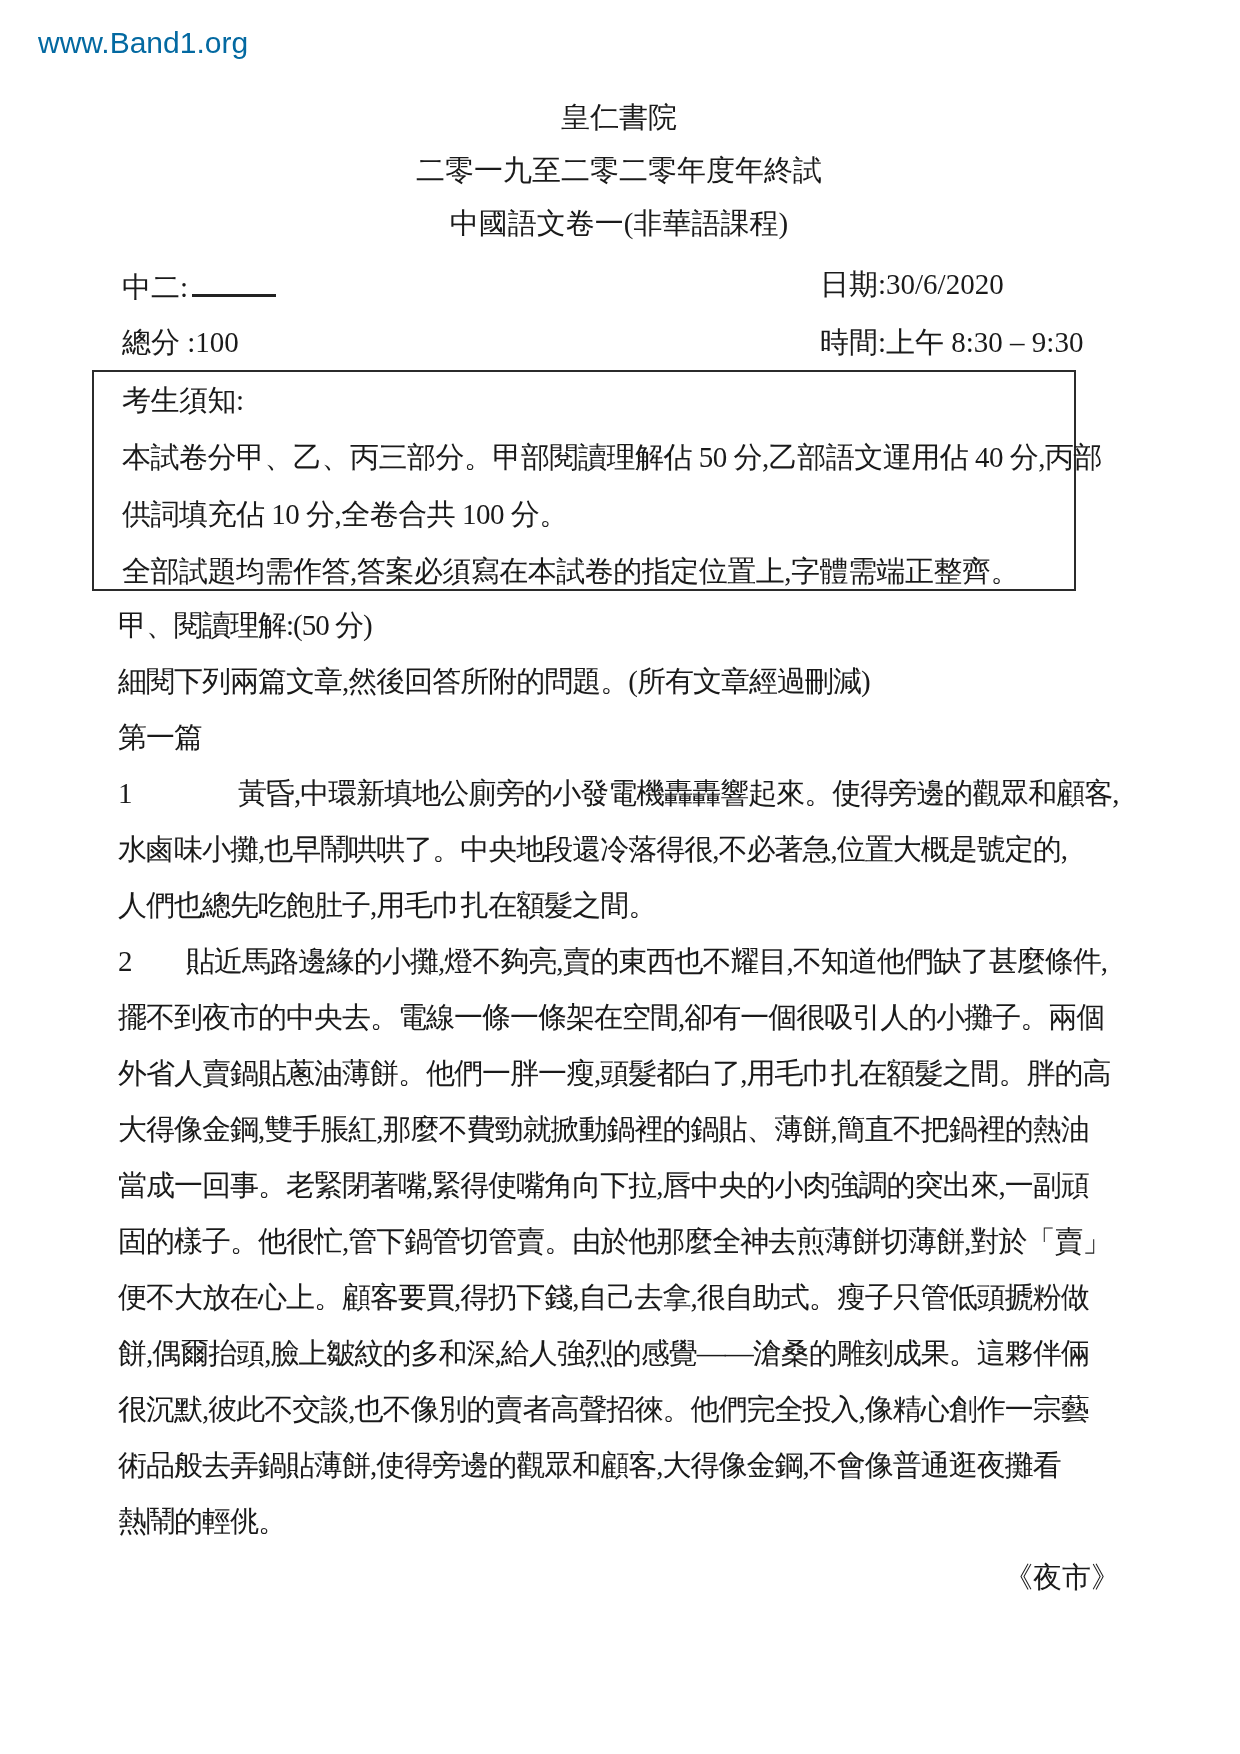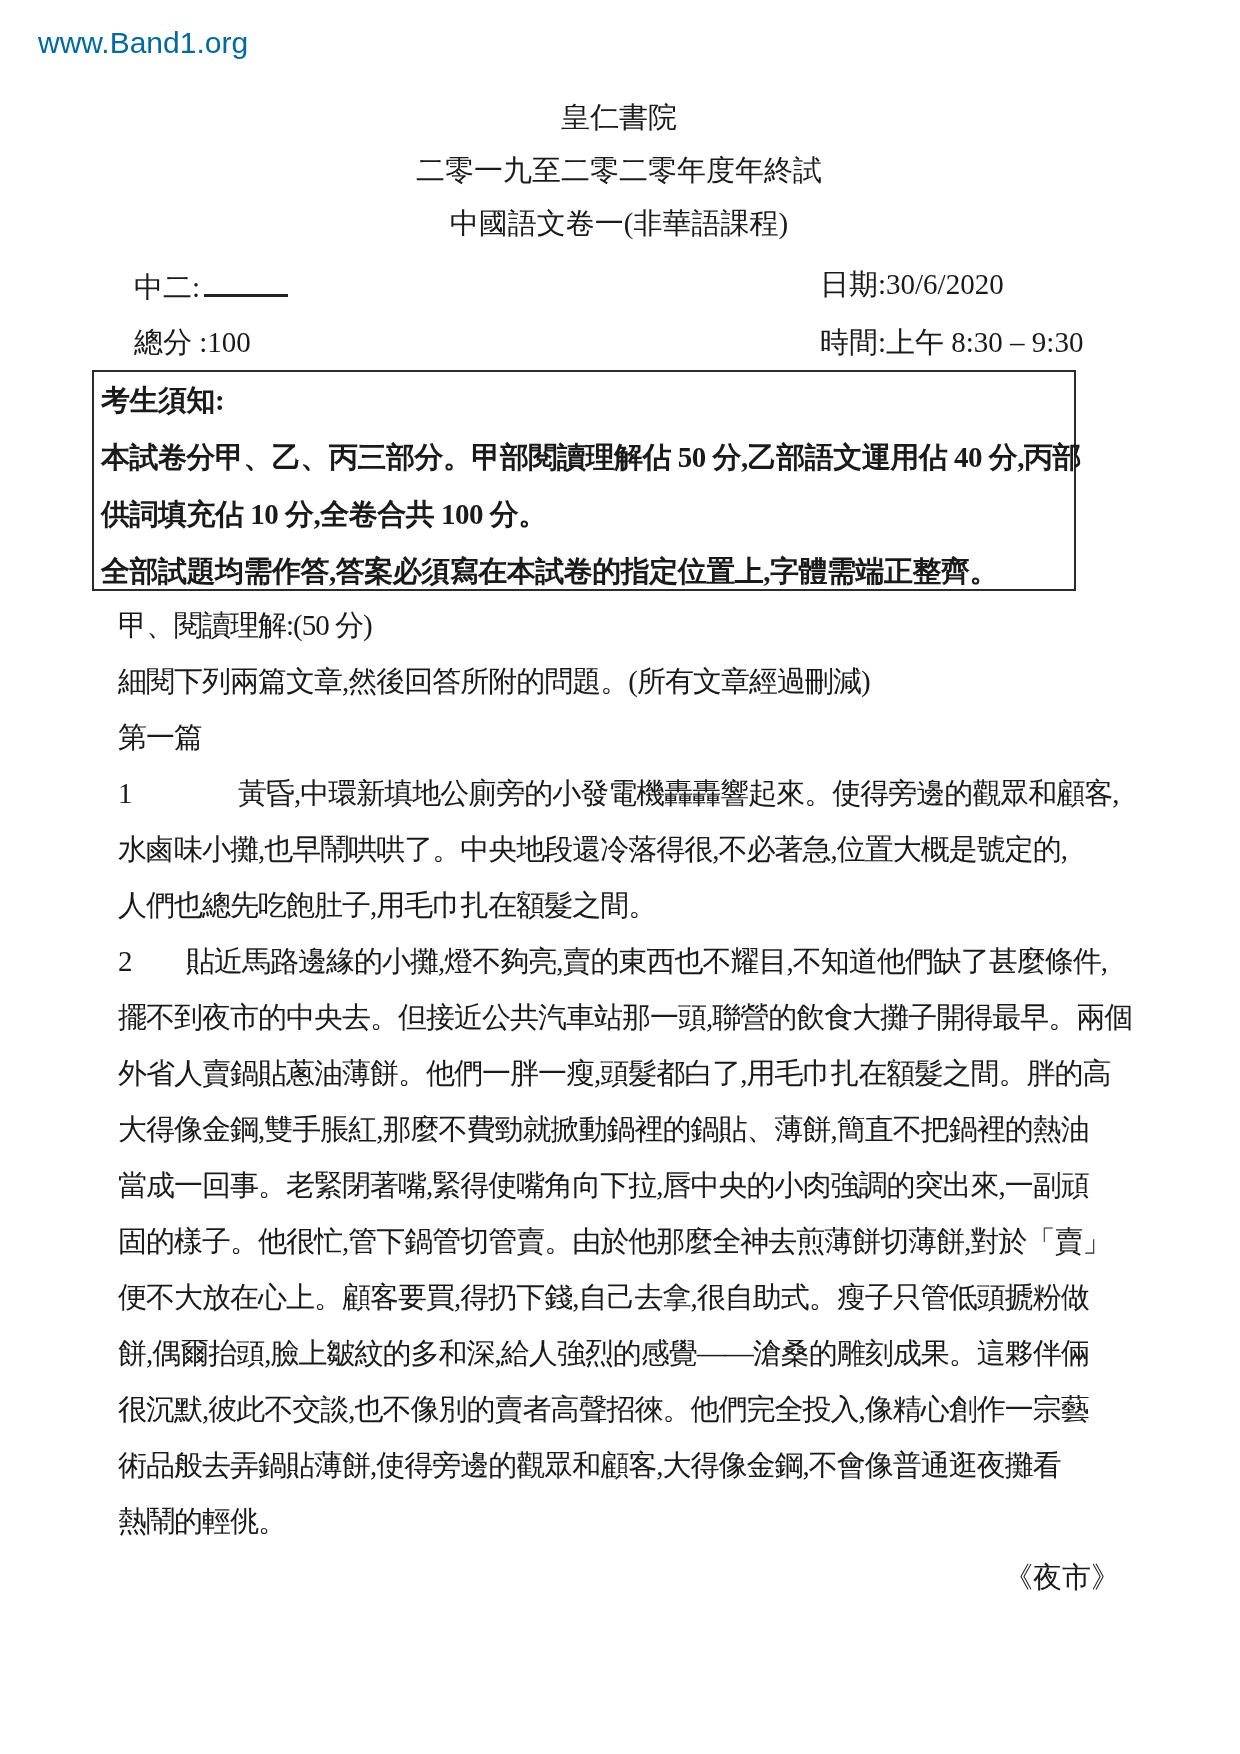--- a/index.html
+++ b/index.html
@@ -31,40 +31,39 @@
   }
   .title-line {
     height: 53px;
     line-height: 40px;
     font-size: 29px;
     white-space: nowrap;
   }
   .info-row { position: absolute; left: 118px; width: 1002px; height: 40px; }
   .info-row.r1 { top: 264px; }
   .info-row.r2 { top: 322px; }
-  .info-left  { position: absolute; left: 16px; top: 0; font-size: 29px; line-height: 40px; white-space: nowrap; }
+  .info-left  { position: absolute; left: 4px; top: 0; font-size: 29px; line-height: 40px; white-space: nowrap; }
   .info-right { position: absolute; left: 702px; top: 0; font-size: 29px; line-height: 40px; white-space: nowrap; }
   .blank-line {
     display: inline-block;
     width: 84px;
     height: 30px;
     border-bottom: 3px solid #222222;
     vertical-align: baseline;
     margin-left: 4px;
   }
   .notice-box {
     position: absolute;
     left: 92px;
     top: 370px;
     width: 984px;
     height: 221px;
     border: 2px solid #2b2b2b;
-    padding: 0 0 0 7px;
+    padding: 0 0 0 28px;
     box-sizing: border-box;
-    font-weight: bold;
   }
   .notice-line {
     height: 57px;
     line-height: 57px;
     font-size: 29px;
     white-space: nowrap;
     letter-spacing: -0.5px;
   }
   .flow {
     position: absolute;
@@ -122,21 +121,21 @@
 
     <div class="line">
       <span class="para-num-1">1</span><span>黃昏,中環新填地公廁旁的小發電機轟轟響起來。使得旁邊的觀眾和顧客,</span>
     </div>
     <div class="line">水鹵味小攤,也早鬧哄哄了。中央地段還冷落得很,不必著急,位置大概是號定的,</div>
     <div class="line">人們也總先吃飽肚子,用毛巾扎在額髮之間。</div>
 
     <div class="line">
       <span class="para-num-2">2</span><span>貼近馬路邊緣的小攤,燈不夠亮,賣的東西也不耀目,不知道他們缺了甚麼條件,</span>
     </div>
-    <div class="line">擺不到夜市的中央去。但接近公共汽車站那一頭,聯營的飲食大攤子開得最早。兩個</div>
+    <div class="line">擺不到夜市的中央去。電線一條一條架在空間,卻有一個很吸引人的小攤子。兩個</div>
     <div class="line">外省人賣鍋貼蔥油薄餅。他們一胖一瘦,頭髮都白了,用毛巾扎在額髮之間。胖的高</div>
     <div class="line">大得像金鋼,雙手脹紅,那麼不費勁就掀動鍋裡的鍋貼、薄餅,簡直不把鍋裡的熱油</div>
     <div class="line">當成一回事。老緊閉著嘴,緊得使嘴角向下拉,唇中央的小肉強調的突出來,一副頑</div>
     <div class="line">固的樣子。他很忙,管下鍋管切管賣。由於他那麼全神去煎薄餅切薄餅,對於「賣」</div>
     <div class="line">便不大放在心上。顧客要買,得扔下錢,自己去拿,很自助式。瘦子只管低頭搋粉做</div>
     <div class="line">餅,偶爾抬頭,臉上皺紋的多和深,給人強烈的感覺——滄桑的雕刻成果。這夥伴倆</div>
     <div class="line">很沉默,彼此不交談,也不像別的賣者高聲招徠。他們完全投入,像精心創作一宗藝</div>
     <div class="line">術品般去弄鍋貼薄餅,使得旁邊的觀眾和顧客,大得像金鋼,不會像普通逛夜攤看</div>
     <div class="line">熱鬧的輕佻。</div>
 

